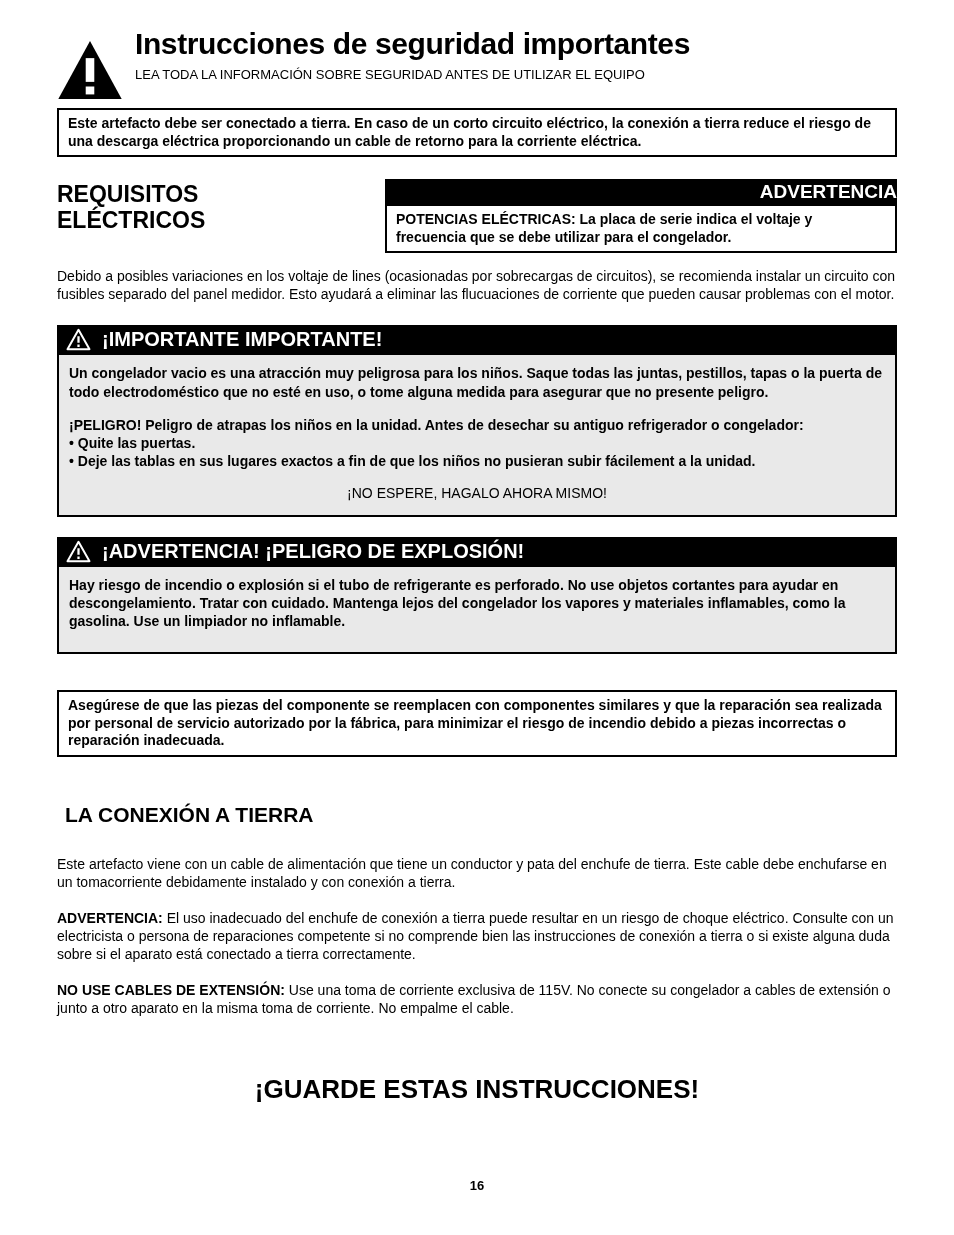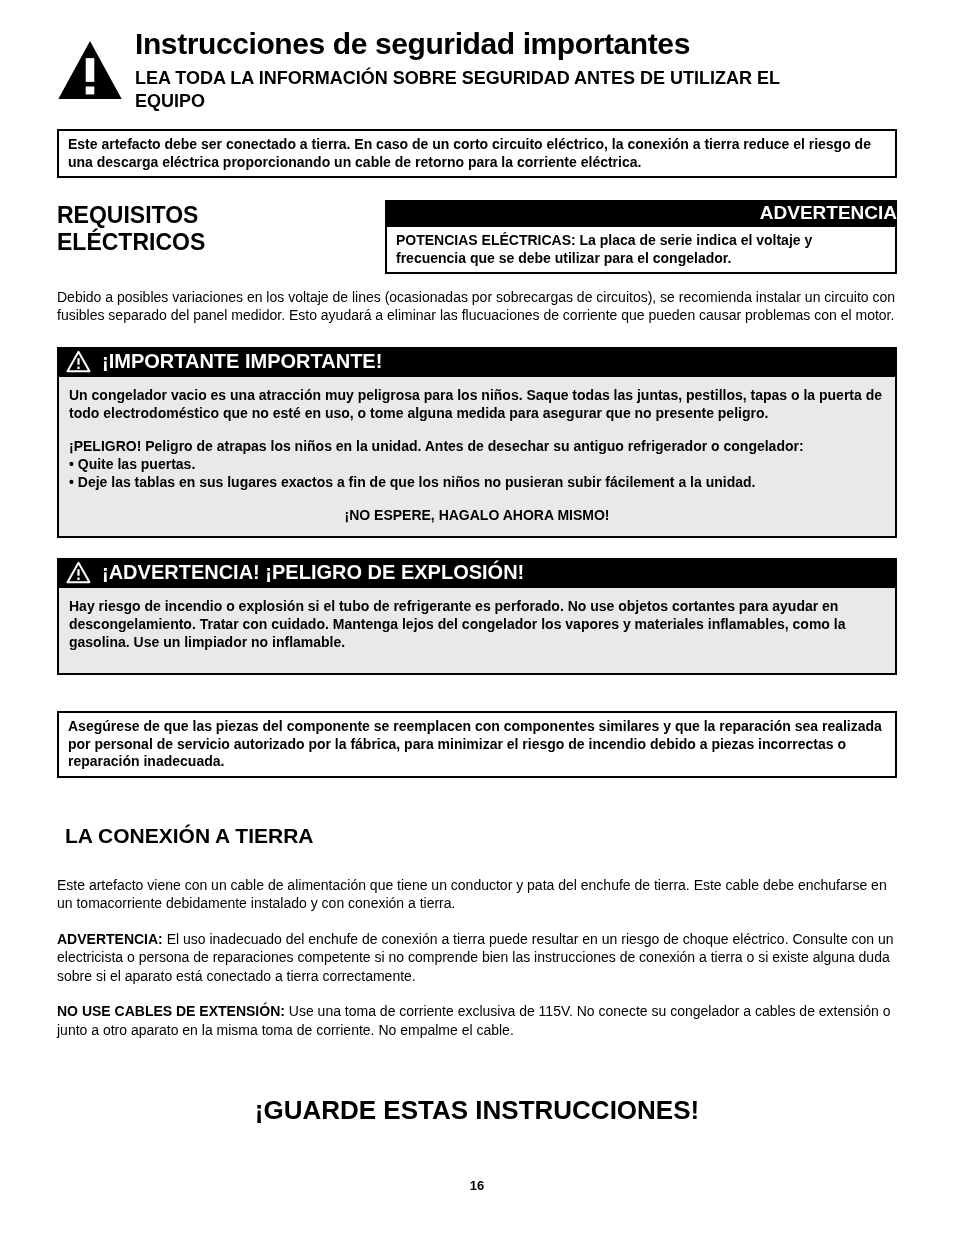--- a/index.html
+++ b/index.html
@@ -6,24 +6,24 @@
   html, body { background: #fff; }
   body {
     width: 954px; height: 1235px;
     font-family: "Liberation Sans", sans-serif;
     color: #000;
     overflow: hidden;
   }
   .page { width: 954px; height: 1235px; padding: 28px 57px 0 57px; position: relative; }
 
   
-  .doc-header { display: flex; gap: 12px; margin-bottom: 16px; }
+  .doc-header { display: flex; gap: 12px; margin-bottom: 0; }
   .warn-tri-big { width: 66px; height: 76px; flex: 0 0 auto; margin-top: 4px; }
   .header-text h1 { font-size: 30px; font-weight: bold; letter-spacing: -0.4px; line-height: 1.05; }
-  .header-text h2 { font-size: 18px; font-weight: bold; margin-top: 7px; line-height: 1.3; max-width: 665px; }
+  .header-text h2 { font-size: 13px; font-weight: normal; margin-top: 7px; line-height: 1.3; max-width: 665px; }
 
   
   .notice-box {
     border: 2px solid #000;
     padding: 5px 9px;
     font-weight: bold;
     font-size: 14px;
     line-height: 1.25;
   }
   .notice-top { margin-bottom: 22px; }
@@ -54,21 +54,21 @@
   }
   .warn-bar .tri { width: 25px; height: 23px; flex: 0 0 auto; }
   .warn-body {
     border: 2px solid #000; border-top: none;
     background: #e9e9e9;
     padding: 9px 10px 12px;
     font-weight: bold; font-size: 14px; line-height: 1.3;
   }
   .warn-body .gap { margin-top: 15px; }
   .bullet-line { margin-top: 0; }
-  .warn-footer { text-align: center; margin-top: 14px; font-weight: bold; }
+  .warn-footer { text-align: center; margin-top: 14px; font-weight: normal; }
   .warn-explosion { margin-bottom: 36px; }
   .warn-explosion .warn-body { padding-bottom: 22px; }
 
   
   .section-heading { font-size: 21px; font-weight: bold; padding-left: 8px; margin: 46px 0 28px; }
   .ground-para { font-size: 14px; line-height: 1.32; margin-bottom: 17px; }
   .ground-para .lead { font-weight: bold; }
 
   .save-line { text-align: center; font-size: 26px; font-weight: bold; margin-top: 56px; }
   .page-num { position: absolute; bottom: 42px; left: 0; width: 100%; text-align: center; font-size: 13px; font-weight: bold; }

